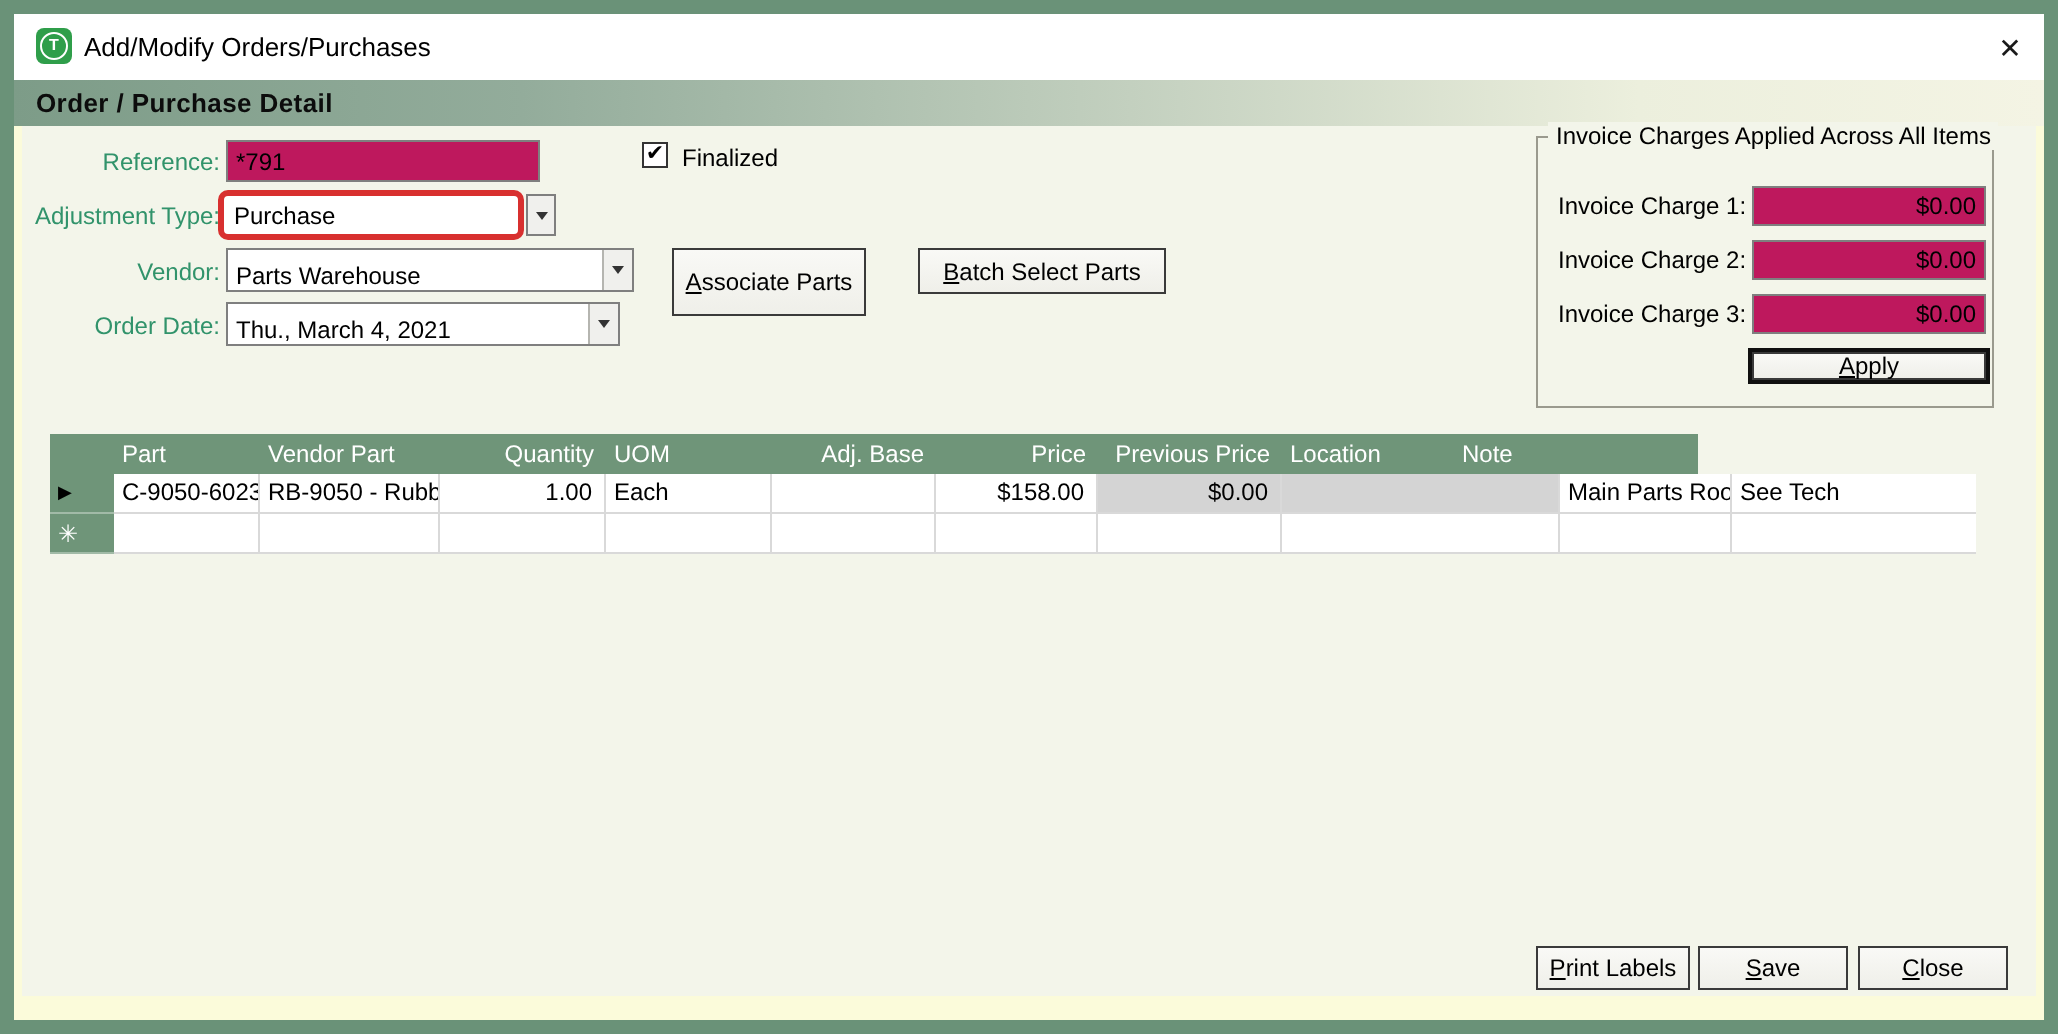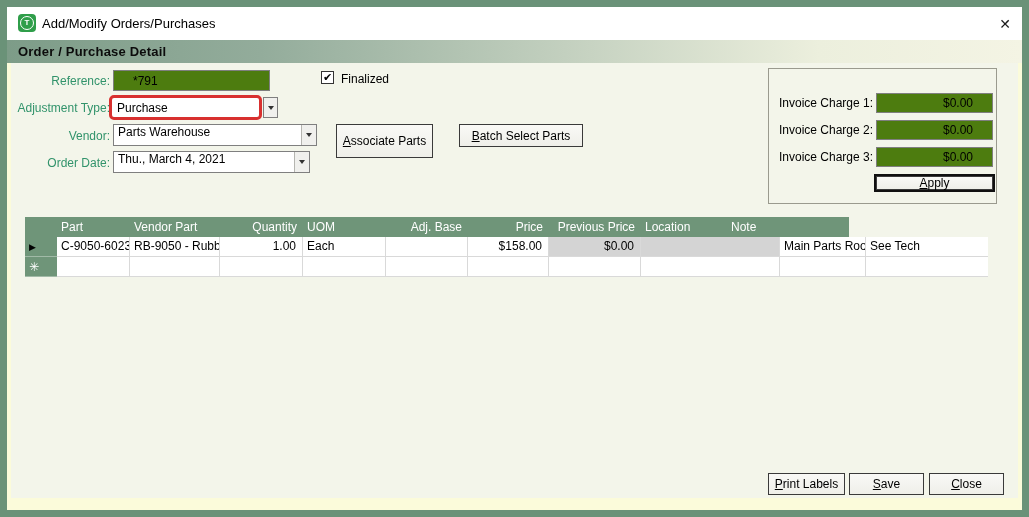--- a/index.html
+++ b/index.html
@@ -34,27 +34,27 @@
     display:flex;align-items:center;
   }
   .section-band span{font-size:13px;font-weight:bold;color:#0c0c0c;padding-left:11px;letter-spacing:.2px;}
   .content{left:11px;top:63px;width:1007px;height:435px;background:#f3f5ea;}
 
   
   .glabel{font-size:12px;color:#31936b;text-align:right;width:100px;left:10px;}
   .blabel{font-size:12px;color:#000;}
 
   .tinput{
-    background:#4d7c0f;border:1px solid #7f7f7f;font-size:12px;color:#000;
-    padding:0 19px;font-family:inherit;outline:none;
+    background:#be185d;border:1px solid #7f7f7f;font-size:12px;color:#000;
+    padding:0 4px;font-family:inherit;outline:none;
   }
   .tinput.right{text-align:right;}
 
   
-  .combo{background:#fff;border:1px solid #7f7f7f;display:flex;align-items:flex-start;}
+  .combo{background:#fff;border:1px solid #7f7f7f;display:flex;align-items:flex-end;}
   .combo .txt{flex:1;font-size:12px;color:#000;padding-left:4px;white-space:nowrap;overflow:hidden;}
   .combo-arrow{
     width:15px;height:100%;background:#f0f0ed;border-left:1px solid #b5b5b0;
     display:flex;align-items:center;justify-content:center;box-sizing:border-box;
   }
   .combo-arrow.standalone{border:1px solid #7f7f7f;background:#f0f0ed;}
   .tri{width:0;height:0;border-left:3.5px solid transparent;border-right:3.5px solid transparent;border-top:4px solid #333;}
 
   
   .red-field{
@@ -154,20 +154,21 @@
 </div>
 
 <div class="abs btn" style="left:336px;top:124px;width:97px;height:34px;">
   <span class="lbl">Associate Parts</span>
 </div>
 <div class="abs btn" style="left:459px;top:124px;width:124px;height:23px;">
   <span class="lbl">Batch Select Parts</span>
 </div>
 
 <div class="abs groupbox" style="left:768px;top:68px;width:229px;height:136px;">
+  <span class="legend">Invoice Charges Applied Across All Items</span>
 
   <div class="abs blabel" style="left:10px;top:27px;">Invoice Charge 1:</div>
   <input class="abs tinput right" style="left: 107px; top: 24px; width: 117px; height: 20px;" value="$0.00">
 
   <div class="abs blabel" style="left:10px;top:54px;">Invoice Charge 2:</div>
   <input class="abs tinput right" style="left: 107px; top: 51px; width: 117px; height: 20px;" value="$0.00">
 
   <div class="abs blabel" style="left:10px;top:81px;">Invoice Charge 3:</div>
   <input class="abs tinput right" style="left: 107px; top: 78px; width: 117px; height: 20px;" value="$0.00">
 

